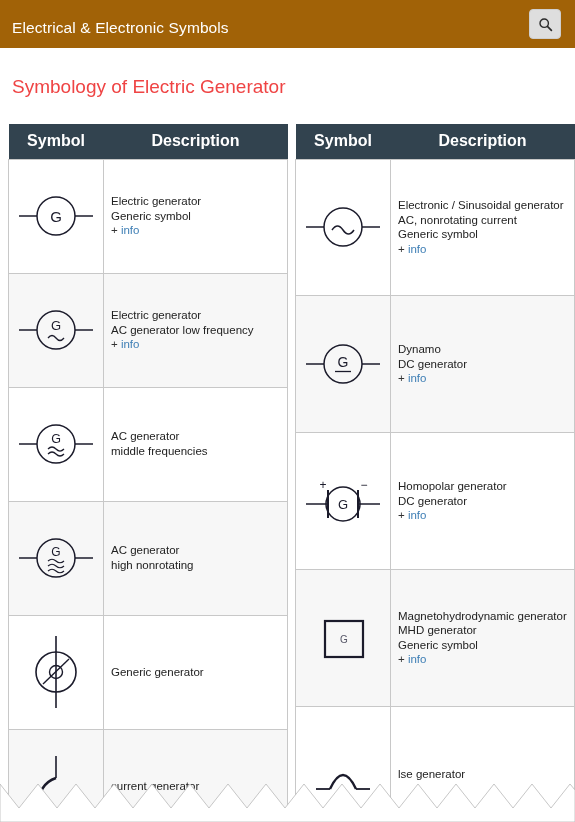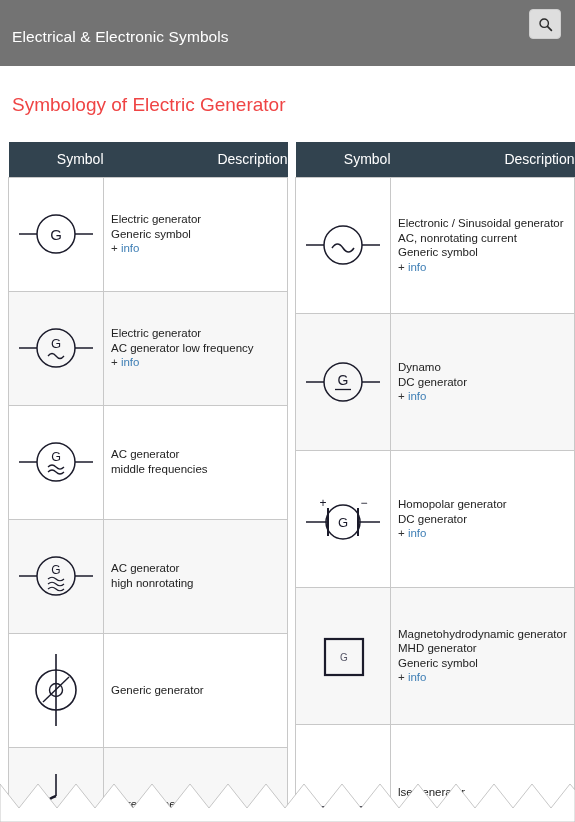--- a/index.html
+++ b/index.html
@@ -7,22 +7,22 @@
     margin: 0; padding: 0;
     width: 575px; height: 822px;
     background: #ffffff;
     font-family: "Liberation Sans", sans-serif;
     overflow: hidden;
   }
 
   
   .topbar {
     position: relative;
-    height: 66px;
-    background: #737373;
+    height: 48px;
+    background: #a16207;
     display: flex;
     align-items: center;
     padding: 8px 12px 0 12px;
   }
   .topbar-title {
     color: #ffffff;
     font-size: 15.5px;
     letter-spacing: .1px;
     white-space: nowrap;
   }
@@ -61,25 +61,25 @@
   }
   .sym-table {
     width: 279px;
     border-collapse: collapse;
     table-layout: fixed;
     font-size: 11.5px;
   }
   .sym-table thead th {
     background: #32434f;
     color: #ffffff;
-    font-size: 14px;
-    font-weight: normal;
+    font-size: 16px;
+    font-weight: bold;
     height: 35px;
     padding: 0;
-    text-align: right;
+    text-align: center;
     border: none;
   }
   .sym-table th.col-sym { width: 95px; }
   .sym-table th.col-desc { width: 184px; }
 
   .sym-table td {
     border: 1px solid #c8c8c8;
     padding: 0;
     vertical-align: middle;
     height: 114px;

